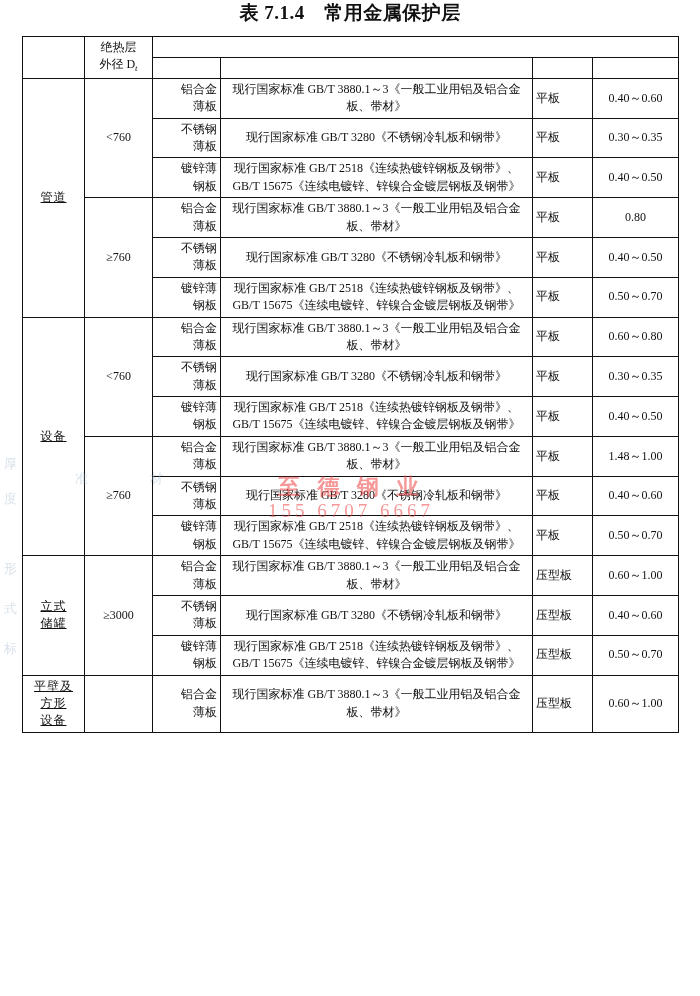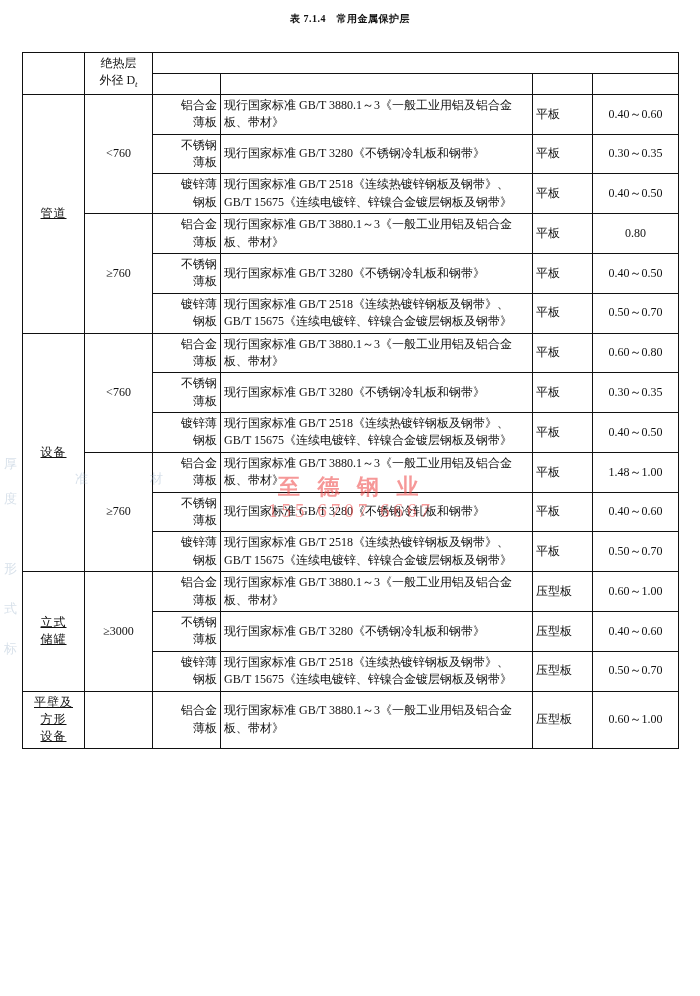--- a/index.html
+++ b/index.html
@@ -17,32 +17,30 @@
   }
   .page {
     width: 700px;
     height: 996px;
     position: relative;
     box-sizing: border-box;
     padding: 0;
   }
   .title {
     text-align: center;
-    font-size: 10px;
+    font-size: 19px;
     font-weight: bold;
     letter-spacing: 0.5px;
-    padding-top: 12px;
     padding-bottom: 10px;
   }
   table.main {
     border-collapse: collapse;
     width: 656px;
     margin-left: 22px;
     table-layout: fixed;
-    margin-top: 16px;
   }
   table.main td, table.main th {
     border: 1px solid #111;
     font-size: 12px;
     font-weight: normal;
     vertical-align: middle;
     padding: 2px 3px;
     line-height: 1.45;
   }
   .hdr { text-align: center; font-size: 12.5px; }
@@ -56,21 +54,21 @@
   .dia {
     text-align: center;
     font-size: 12px;
   }
   .mat {
     text-align: right;
     font-size: 12px;
     line-height: 1.35;
   }
   .std {
-    text-align: left;
+    text-align: center;
     font-size: 12px;
     padding-left: 7px;
     line-height: 1.5;
   }
   .shape { text-align: left; font-size: 12px; }
   .thick { text-align: center; font-size: 12px; }
   .sub { vertical-align: sub; font-size: 9px; }
   .ital { font-style: italic; }
   
   .watermark {

